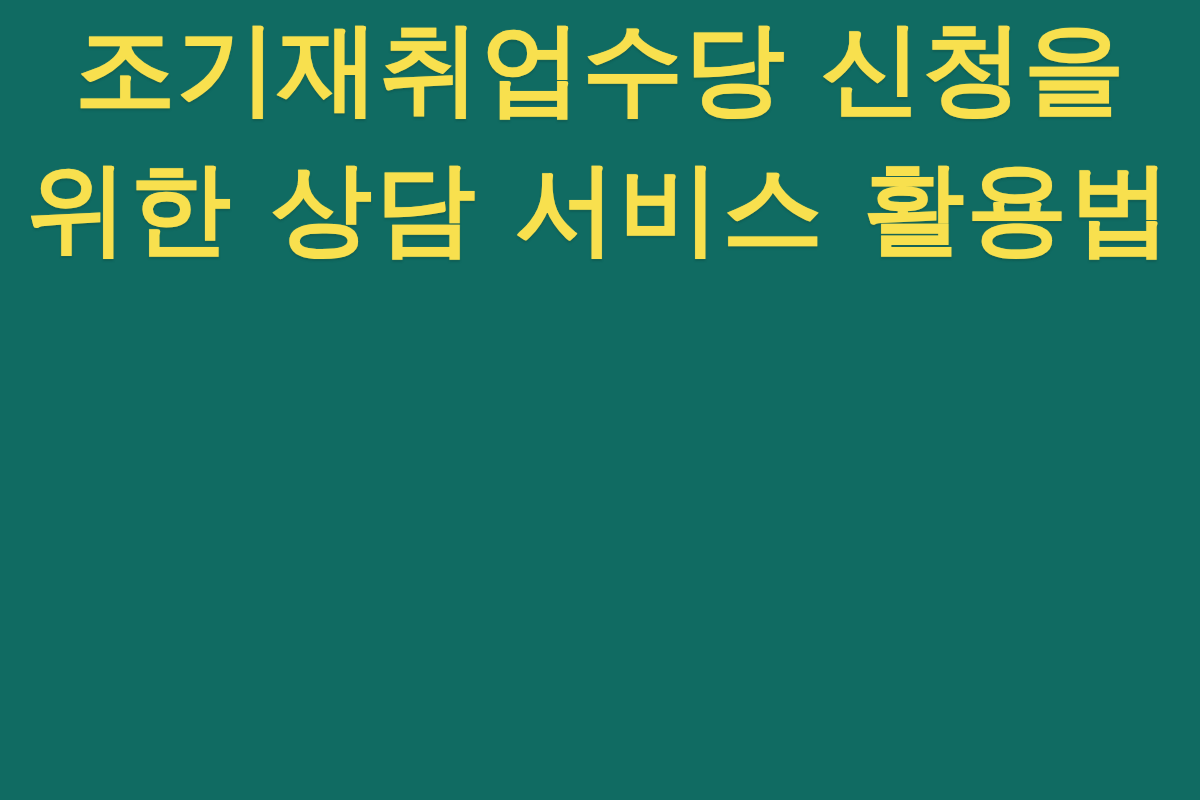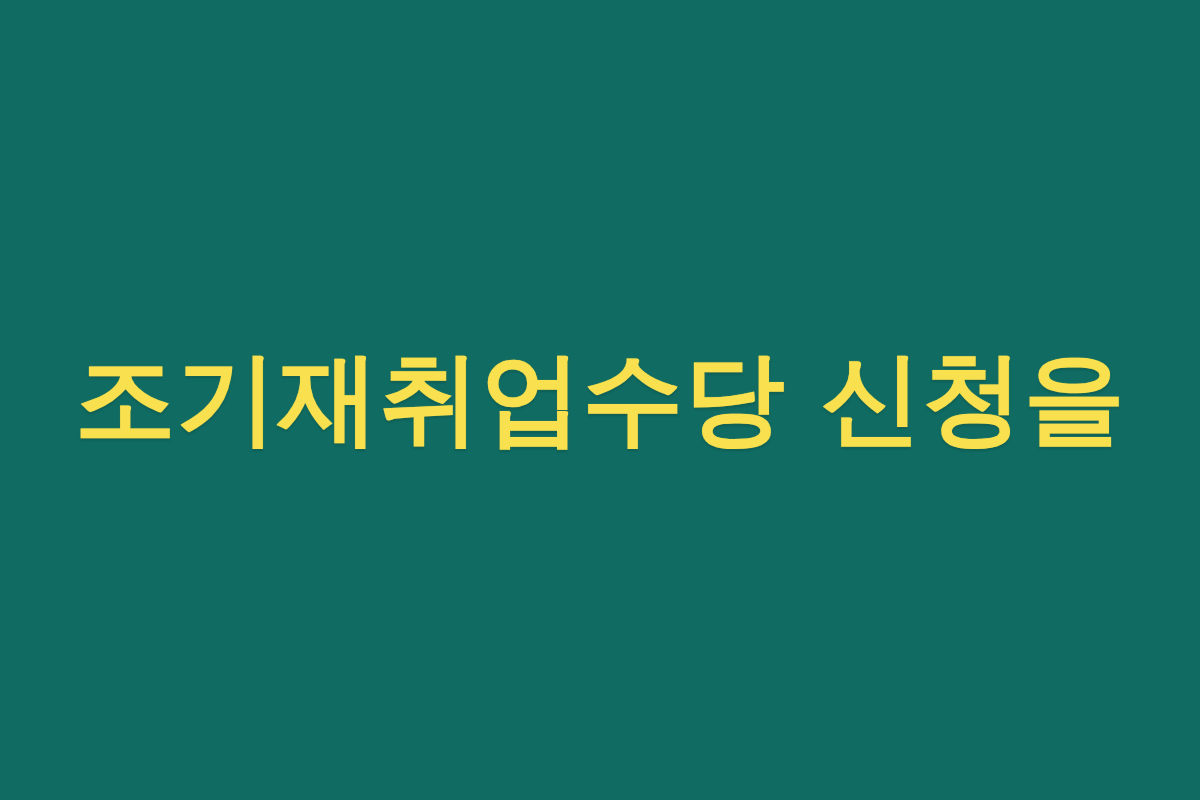--- a/index.html
+++ b/index.html
@@ -14,21 +14,21 @@
     overflow: hidden;
     font-family: "Liberation Sans", sans-serif;
   }
 
   #banner {
     position: relative;
     width: 1200px;
     height: 800px;
     background: #106B62;
     display: flex;
-    align-items: center;
+    align-items: flex-start;
     justify-content: center;
     box-sizing: border-box;
   }
 
   #headline {
     width: 100%;
     text-align: center;
     color: #F8E04E;
     font-family: "DejaVu Sans", "Liberation Sans", sans-serif;
     font-weight: 700;
@@ -52,15 +52,16 @@
     letter-spacing: 2.4px;
   }
 </style>
 </head>
 <body>
 
 <div id="banner" style="background: rgb(16, 107, 98);">
 
   <div id="headline" style="color: rgb(248, 224, 78);">
     <span class="headline-line line-1">조기재취업수당 신청을</span>
+    <span class="headline-line line-2">위한 상담 서비스 활용법</span>
   </div>
 
 </div>
 
 </body></html>

